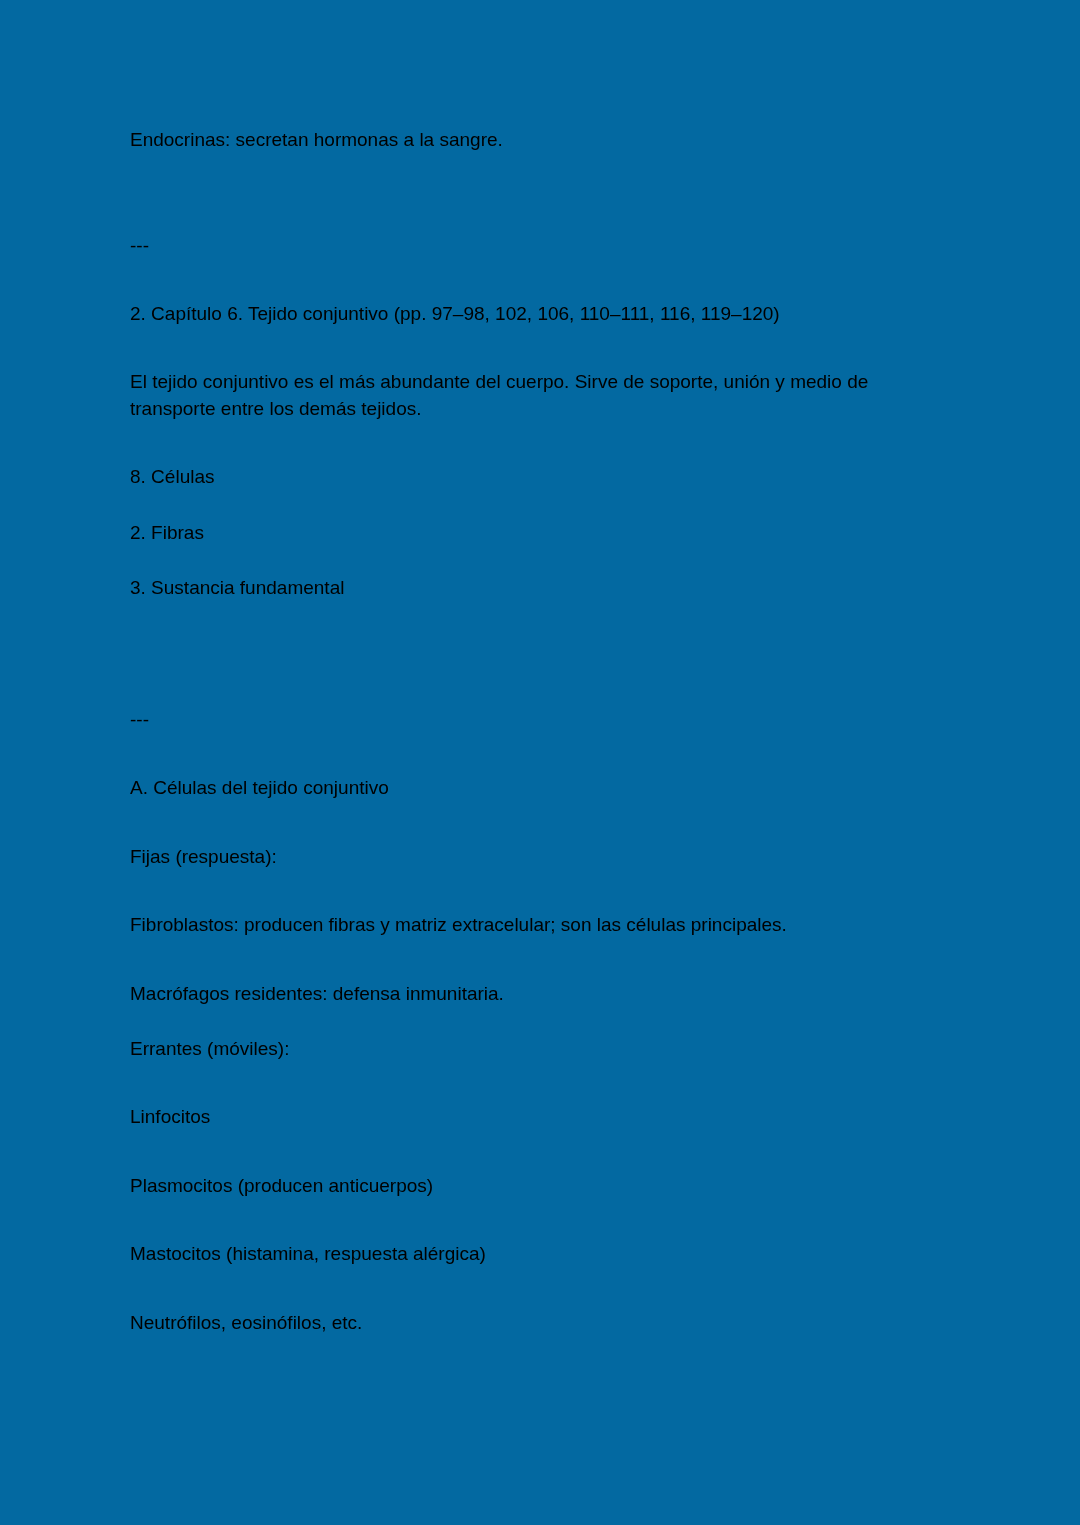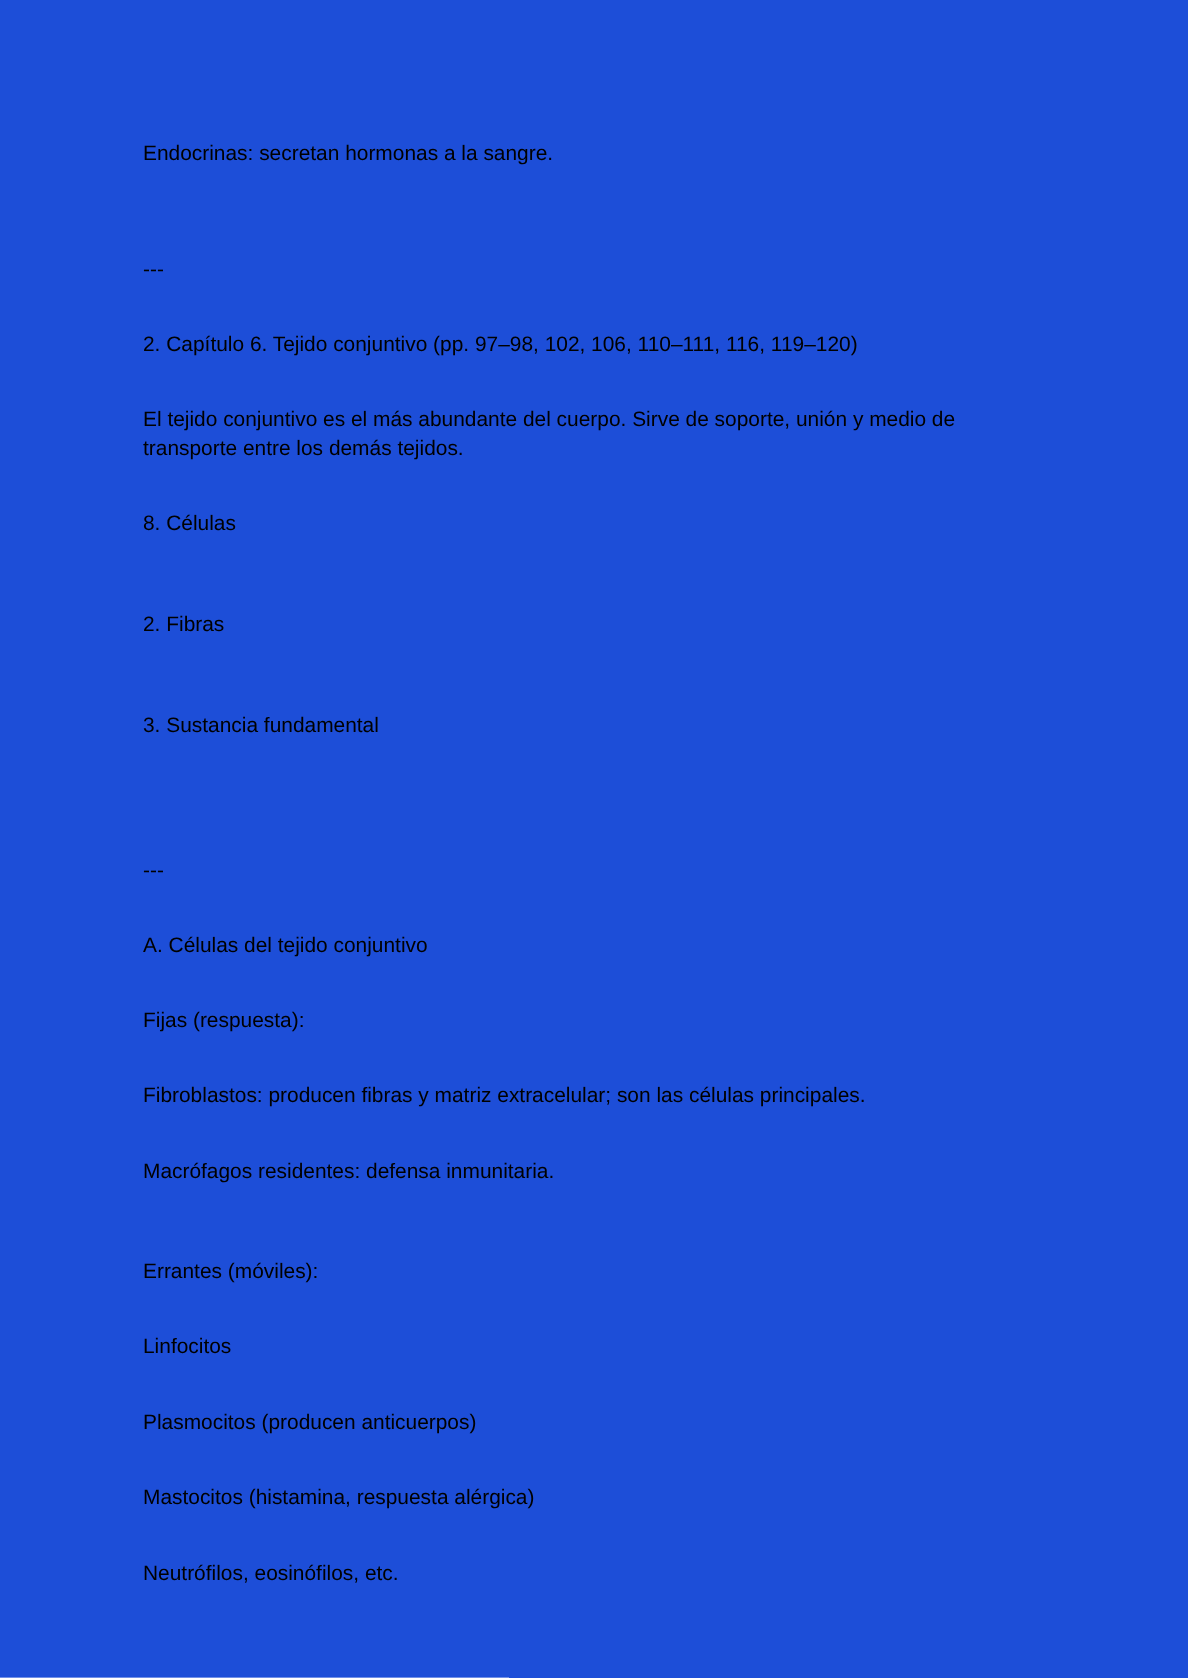--- a/index.html
+++ b/index.html
@@ -11,31 +11,31 @@
     width: 1080px;
     height: 1525px;
     overflow: hidden;
     font-family: "Liberation Sans", sans-serif;
   }
   .doc-page {
     box-sizing: border-box;
     width: 1080px;
     height: 1525px;
     padding: 127px 80px 0 130px;
-    background: #1d4ed8;
+    background: #0369a1;
     color: #000000;
     font-size: 19px;
     line-height: 26.4px;
   }
   .line {
     white-space: pre;
   }
   
   .g1 { margin-top: 42px; }
-  .g2 { margin-top: 65px; }
+  .g2 { margin-top: 29px; }
   .g3 { margin-top: 79.2px; }
   .g4 { margin-top: 105.6px; }
 </style>
 </head>
 <body>
 
 <div class="doc-page">
   <div class="line">Endocrinas: secretan hormonas a la sangre.</div>
   <div class="line g3">---</div>
   <div class="line g1">2. Capítulo 6. Tejido conjuntivo (pp. 97–98, 102, 106, 110–111, 116, 119–120)</div>

